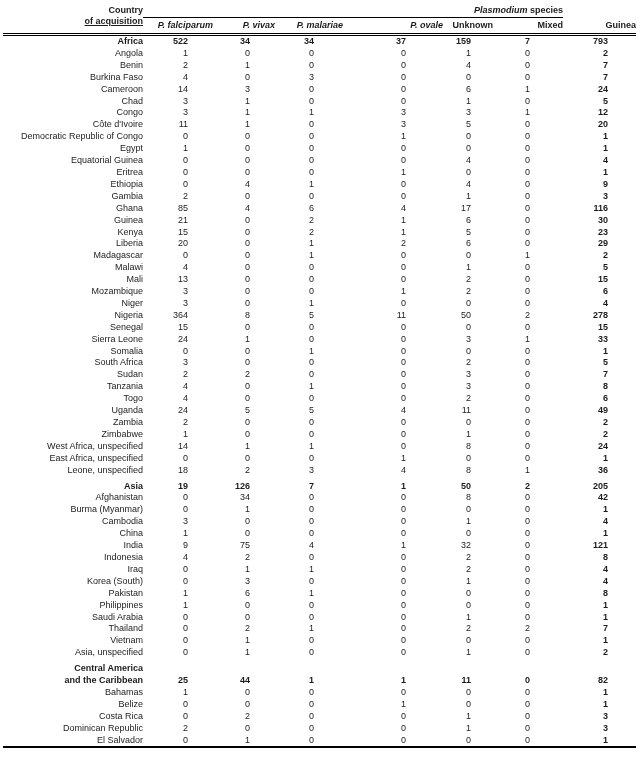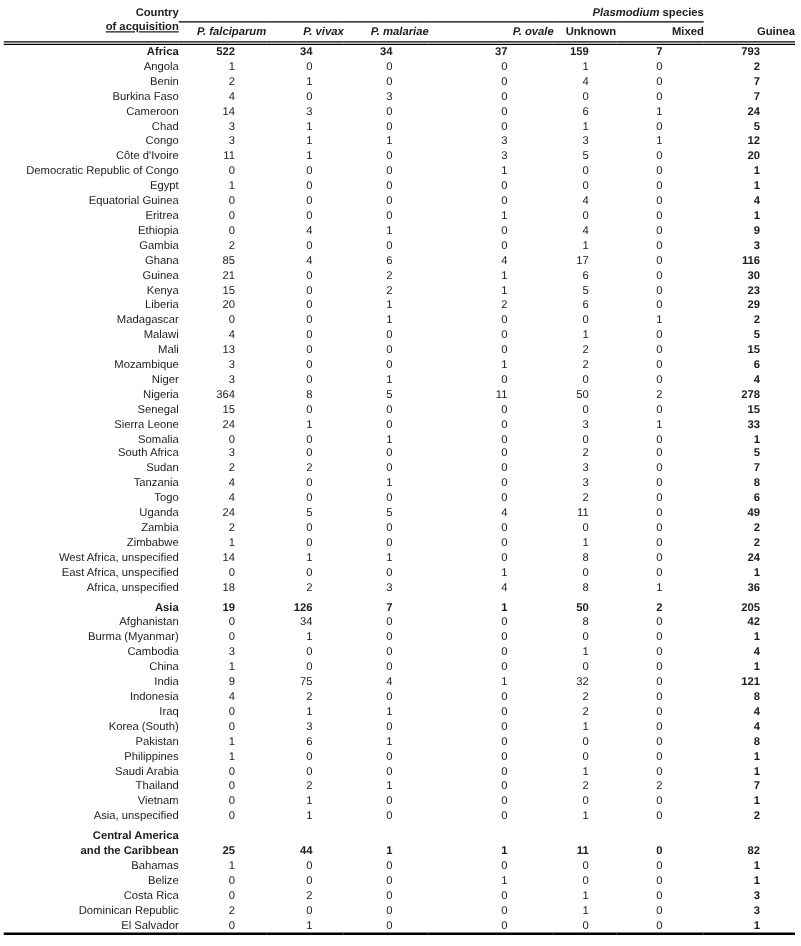--- a/index.html
+++ b/index.html
@@ -490,21 +490,21 @@
           <td class="country-col">East Africa, unspecified</td>
           <td>0</td>
           <td>0</td>
           <td>0</td>
           <td>1</td>
           <td>0</td>
           <td>0</td>
           <td class="total-col">1</td>
         </tr>
         <tr class="country">
-          <td class="country-col">Africa, unspecified</td>
+          <td class="country-col">Leone, unspecified</td>
           <td>18</td>
           <td>2</td>
           <td>3</td>
           <td>4</td>
           <td>8</td>
           <td>1</td>
           <td class="total-col">36</td>
         </tr>
         <tr class="group spaced">
           <td class="country-col">Asia</td>

